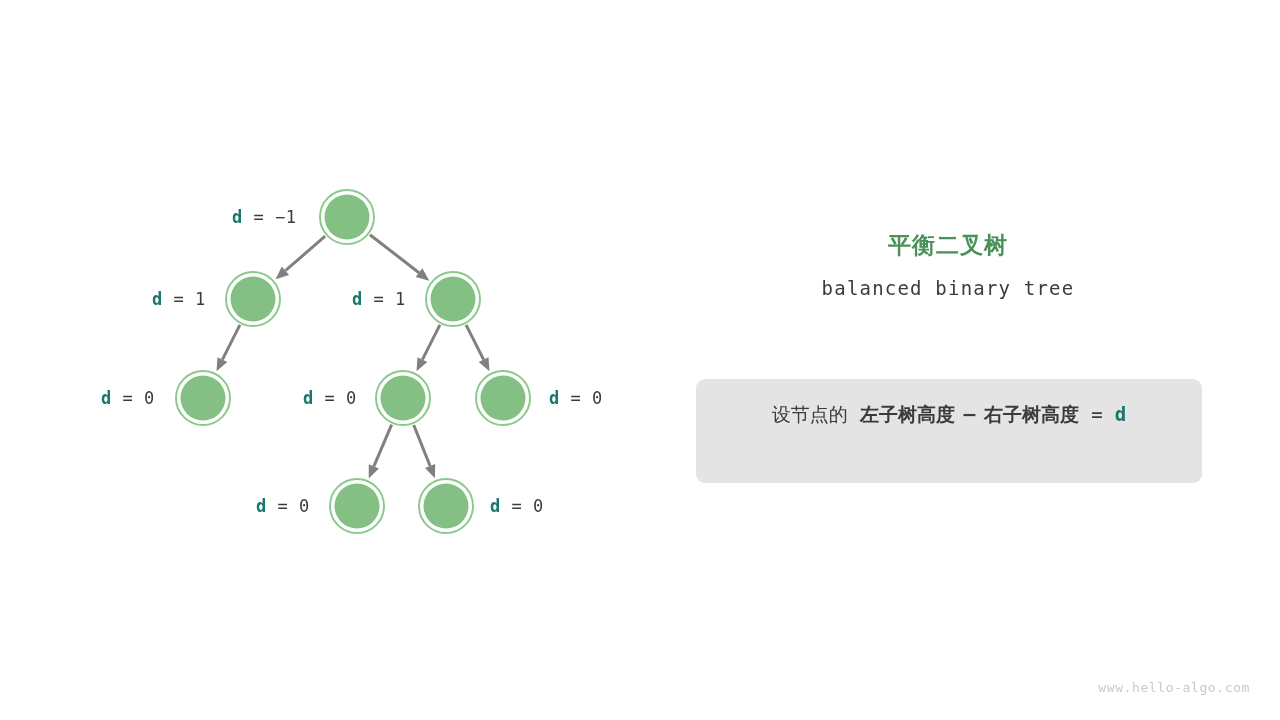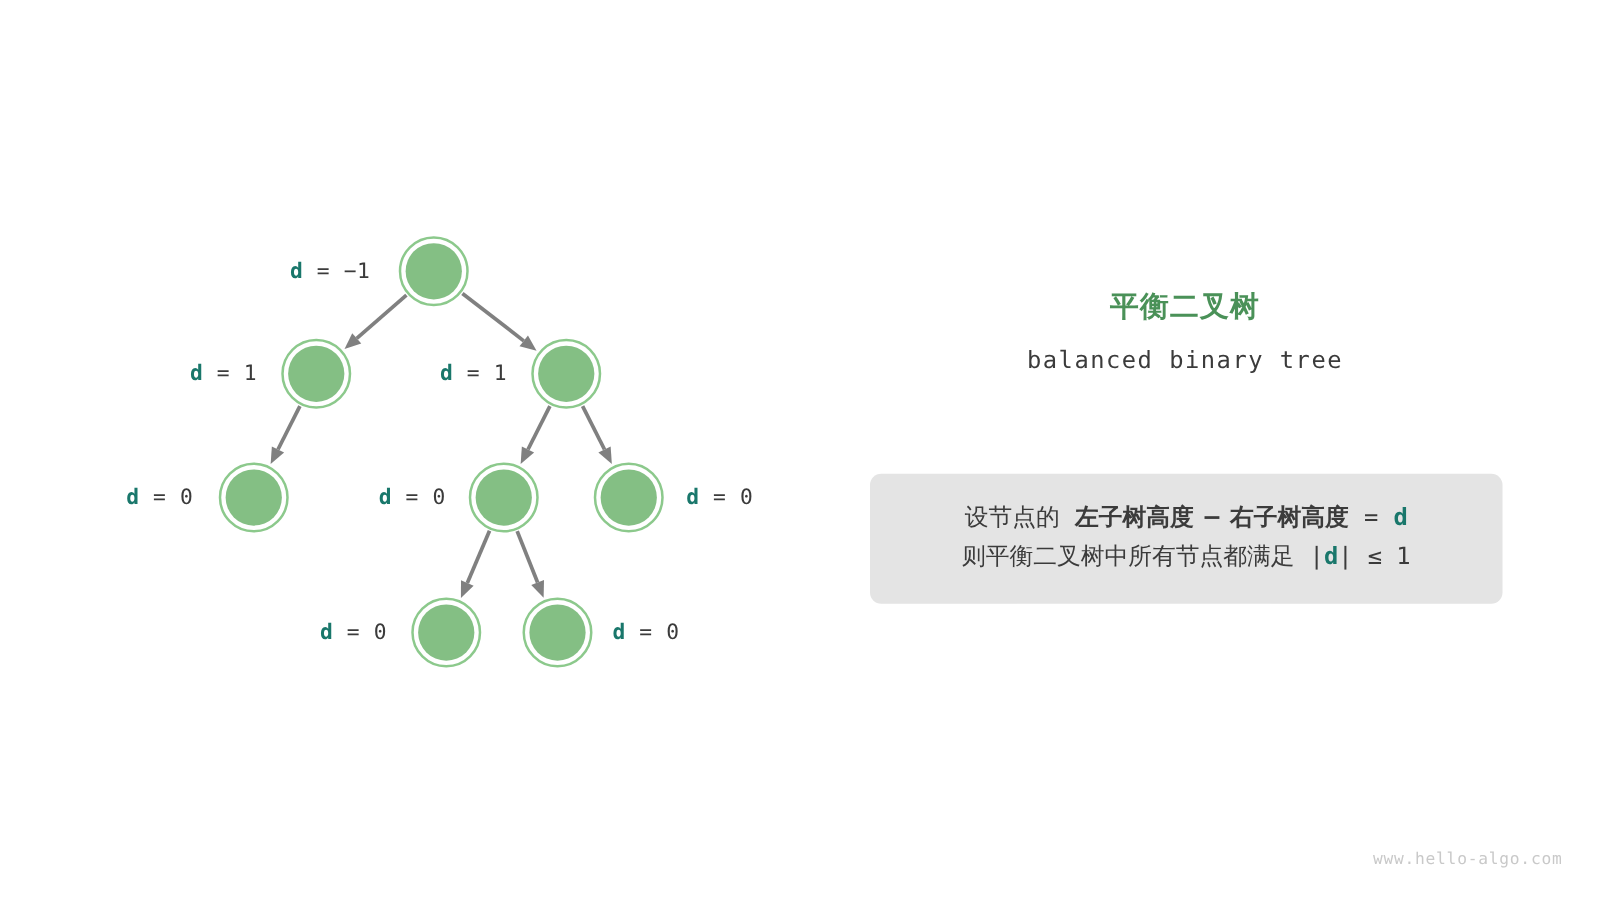--- a/index.html
+++ b/index.html
@@ -208,21 +208,16 @@
 
   <div id="panel-subtitle">balanced binary tree</div>
 
   <div id="formula-box">
     <div class="formula-line">
       <span>设节点的</span>&nbsp;
       <span class="strong">左子树高度 − 右子树高度</span>&nbsp;
       <span class="mono">=</span>&nbsp;
       <span class="var">d</span>
     </div>
-    <div class="formula-line">
-      <span>则平衡二叉树中所有节点都满足</span>&nbsp;
-      <span class="mono">|</span><span class="var">d</span><span class="mono">|</span>&nbsp;
-      <span class="mono">≤ 1</span>
-    </div>
   </div>
 </div>
 
 <div id="watermark">www.hello-algo.com</div>
 
 </body></html>

